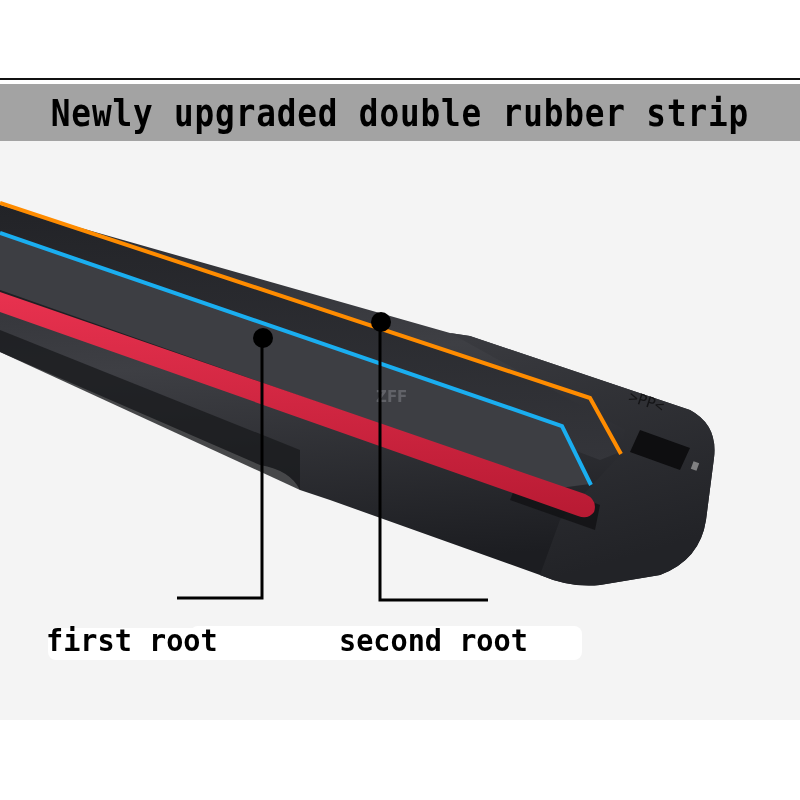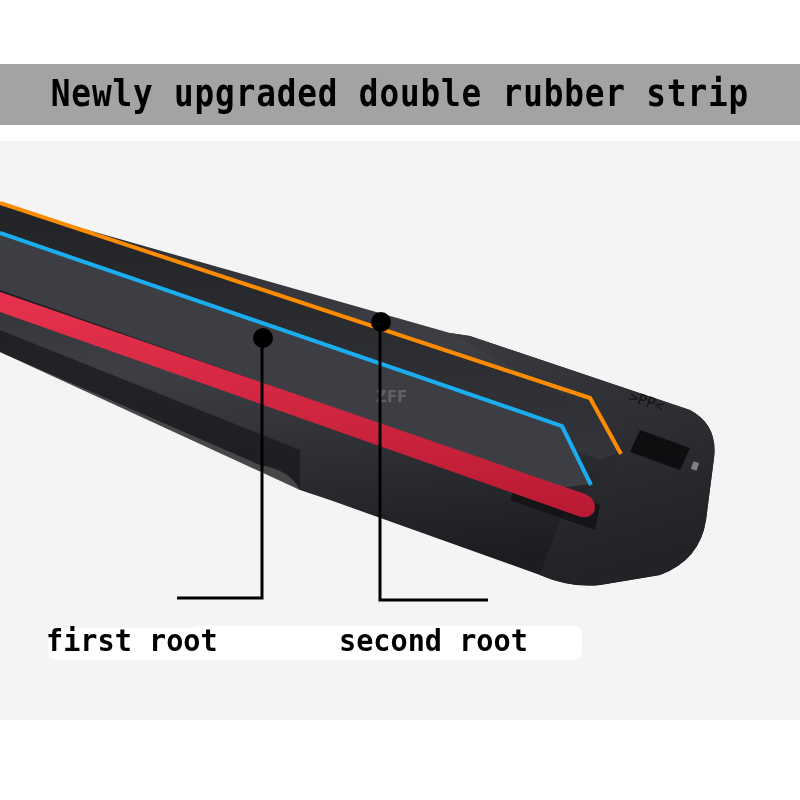--- a/index.html
+++ b/index.html
@@ -1,18 +1,18 @@
 <!DOCTYPE html>
 <html><head>
 <meta charset="utf-8">
 <style>
   html, body { margin: 0; padding: 0; }
   body { width: 800px; height: 800px; background: #ffffff; position: relative; overflow: hidden; font-family: "DejaVu Sans Mono", "Liberation Mono", monospace; }
   .top-rule { position: absolute; left: 0; top: 78px; width: 800px; height: 2px; background: #111; }
-  .title-band { position: absolute; left: 0; top: 64px; width: 800px; height: 61px; background: #a3a3a3; display: flex; align-items: center; justify-content: center; }
+  .title-band { position: absolute; left: 0; top: 84px; width: 800px; height: 61px; background: #a3a3a3; display: flex; align-items: center; justify-content: center; }
   .title-text { font-family: "DejaVu Sans Mono", "Liberation Mono", monospace; font-weight: bold; font-size: 38px; color: #000; letter-spacing: 1px; transform: scaleX(0.86); white-space: pre; line-height: 1; margin-top: -4px; }
   .stage { position: absolute; left: 0; top: 141px; width: 800px; height: 579px; background: #f4f4f4; }
   .stage svg { position: absolute; left: 0; top: -141px; }
   .label { position: absolute; font-family: "DejaVu Sans Mono", "Liberation Mono", monospace; font-weight: bold; font-size: 31px; color: #000; white-space: pre; line-height: 1; transform-origin: left top; transform: scaleX(0.92); }
   .label-first { left: 46px; top: 625px; }
   .label-second { left: 339px; top: 625px; }
   .label-bg { position: absolute; background: #ffffff; border-radius: 8px; }
 </style>
 </head>
 <body>

